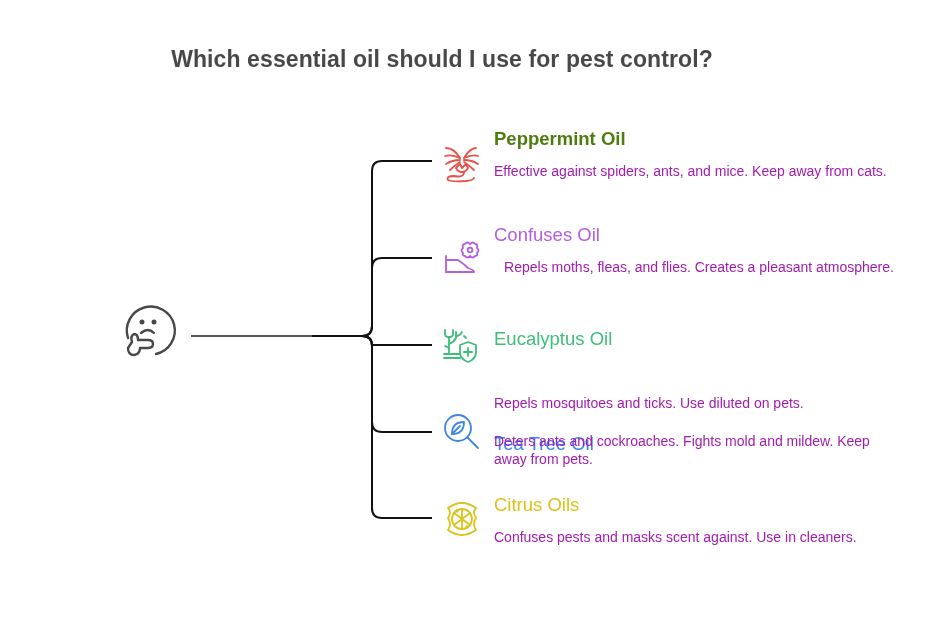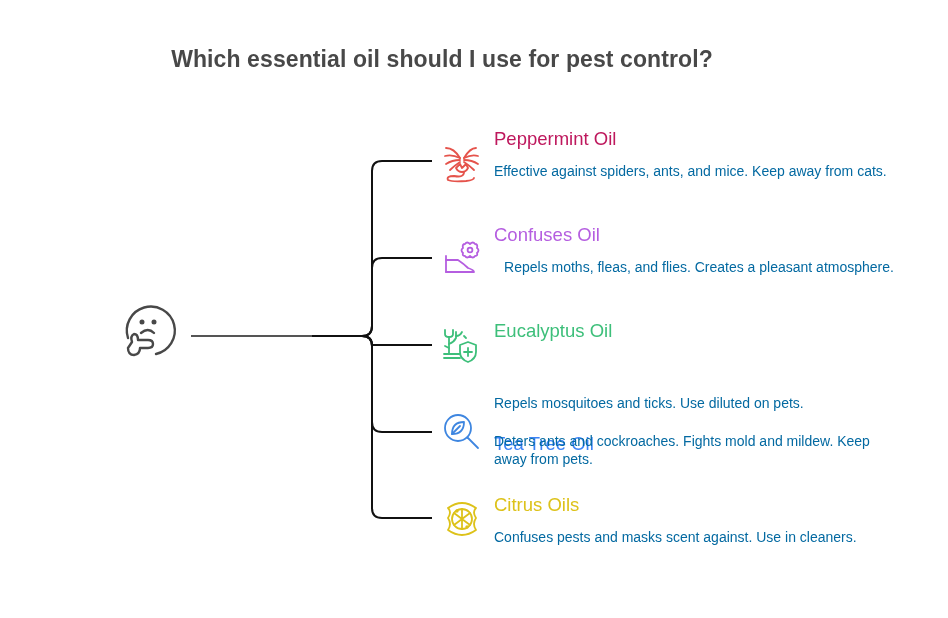--- a/index.html
+++ b/index.html
@@ -3,21 +3,21 @@
   <meta charset="utf-8">
   <style>
     html, body { margin: 0; padding: 0; background: #ffffff; }
     body { width: 948px; height: 618px; position: relative; overflow: hidden; font-family: "Liberation Sans", sans-serif; }
     .title { position: absolute; left: 0; top: 46px; width: 884px; text-align: center; font-size: 23px; font-weight: bold; color: #484848; letter-spacing: 0.1px; }
     svg.connectors { position: absolute; left: 0; top: 0; }
     .thinker { position: absolute; left: 120px; top: 302px; width: 62px; height: 66px; }
     .item { position: absolute; left: 440px; width: 480px; }
     .item .icon { position: absolute; left: 0; top: 0; width: 44px; height: 44px; }
     .item .name { position: absolute; left: 54px; top: 0; font-size: 18.5px; white-space: nowrap; }
-    .item .desc { position: absolute; left: 54px; font-size: 14px; color: #0369a1; line-height: 18px; width: 410px; }
+    .item .desc { position: absolute; left: 54px; font-size: 14px; color: #a21caf; line-height: 18px; width: 410px; }
   </style>
 </head>
 <body>
 
 <div class="title">Which essential oil should I use for pest control?</div>
 
 <svg class="connectors" width="948" height="618">
   <line x1="191" y1="336" x2="312" y2="336" stroke="#555555" stroke-width="2"></line>
   <path d="M312 336 H362 Q372 336 372 326 V171 Q372 161 382 161 H432" fill="none" stroke="#111111" stroke-width="2"></path>
   <path d="M362 336 Q372 336 372 326 V268 Q372 258 382 258 H432" fill="none" stroke="#111111" stroke-width="2"></path>
@@ -44,21 +44,21 @@
         <path d="M20 18 Q12 18 6 22"></path>
         <path d="M20 20 Q14 24 10 28"></path>
       <path d="M24 16 Q30 6 36 6"></path>
         <path d="M24 16 Q32 12 38 14"></path>
         <path d="M24 18 Q32 18 38 22"></path>
         <path d="M24 20 Q30 24 34 28"></path>
       <path d="M16 26 L20 22 L22 26 L26 22 L28 26 Q26 30 22 30 Q18 30 16 26 Z"></path>
       <path d="M24 30 Q24 36 14 34 Q6 34 8 38 Q12 40 26 39 Q34 38 34 36"></path>
     </svg>
   </div>
-  <div class="name" style="color:#be185d;">Peppermint Oil</div>
+  <div class="name" style="color:#4d7c0f;font-weight:bold;">Peppermint Oil</div>
   <div class="desc" style="top:34px;">Effective against spiders, ants, and mice. Keep away from cats.</div>
 </div>
 
 <div class="item" style="top:224px;">
   <div class="icon" style="top:14px;">
     <svg width="44" height="44" viewBox="0 0 44 44" fill="none" stroke="#B55EE0" stroke-width="1.8" stroke-linecap="round" stroke-linejoin="round">
       <circle cx="30" cy="12" r="2.4"></circle>
       <path d="M30 6 Q33 3 35 6 Q38 6 37 10 Q40 12 37 15 Q38 18 35 18 Q33 21 30 18 Q27 21 25 18 Q22 18 23 15 Q20 12 23 10 Q22 6 25 6 Q27 3 30 6 Z"></path>
       <path d="M6 18 V34"></path>
       <path d="M6 22 H18 Q24 26 28 30 Q34 32 34 34 H6"></path>
@@ -76,21 +76,21 @@
       <path d="M9 20 Q14 18 16 14 V8"></path>
       <path d="M16 12 Q20 12 22 8"></path>
       <path d="M24 12 L26 14"></path>
       <path d="M5 22 L9 24"></path>
       <path d="M4 30 H20"></path>
       <path d="M4 34 H20"></path>
       <path d="M28 18 L36 21 V28 Q36 35 28 38 Q20 35 20 28 V21 Z"></path>
       <path d="M28 24 V32 M24 28 H32"></path>
     </svg>
   </div>
-  <div class="name" style="color:#3DBF7A;">Eucalyptus Oil</div>
+  <div class="name" style="color:#3DBF7A;margin-top:8px;">Eucalyptus Oil</div>
   <div class="desc" style="top:34px;margin-top:40px;">Repels mosquitoes and ticks. Use diluted on pets.</div>
 </div>
 
 <div class="item" style="top:398px;">
   <div class="icon" style="top:12px;">
     <svg width="44" height="44" viewBox="0 0 44 44" fill="none" stroke="#3E86E0" stroke-width="1.8" stroke-linecap="round" stroke-linejoin="round">
       <circle cx="18" cy="18" r="13"></circle>
       <path d="M27.5 27.5 L38 38"></path>
       <path d="M12 24 Q12 12 24 12 Q24 24 12 24 Z"></path>
       <path d="M12 24 L20 16"></path>

